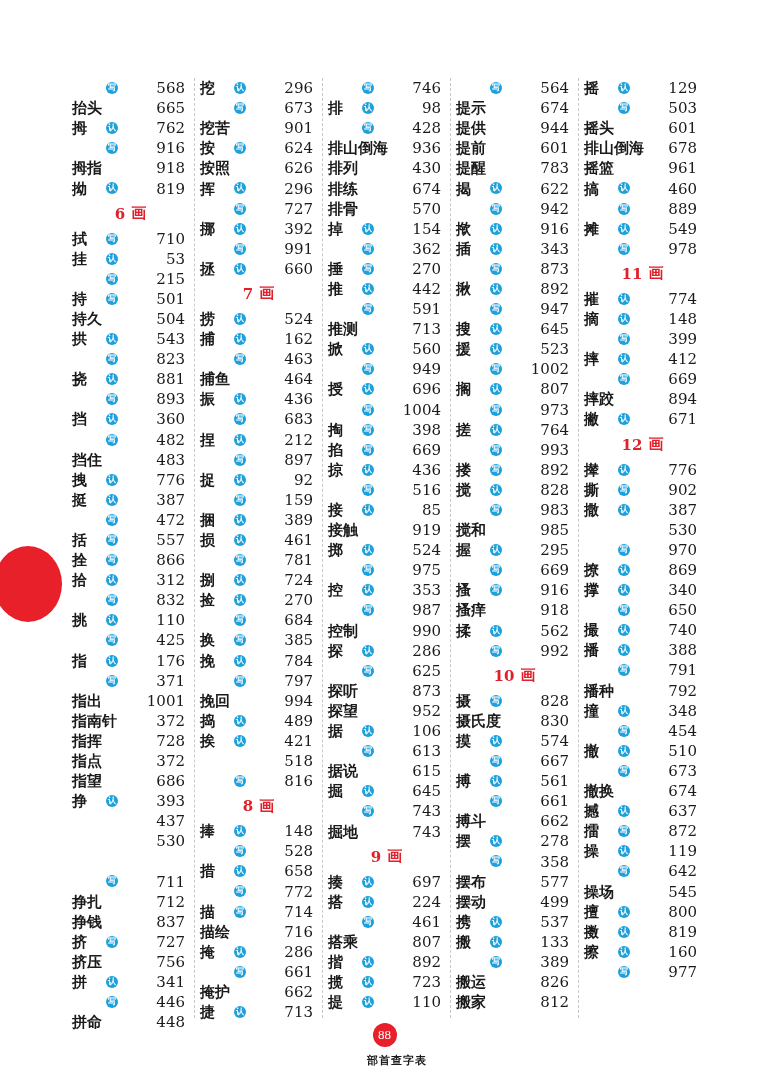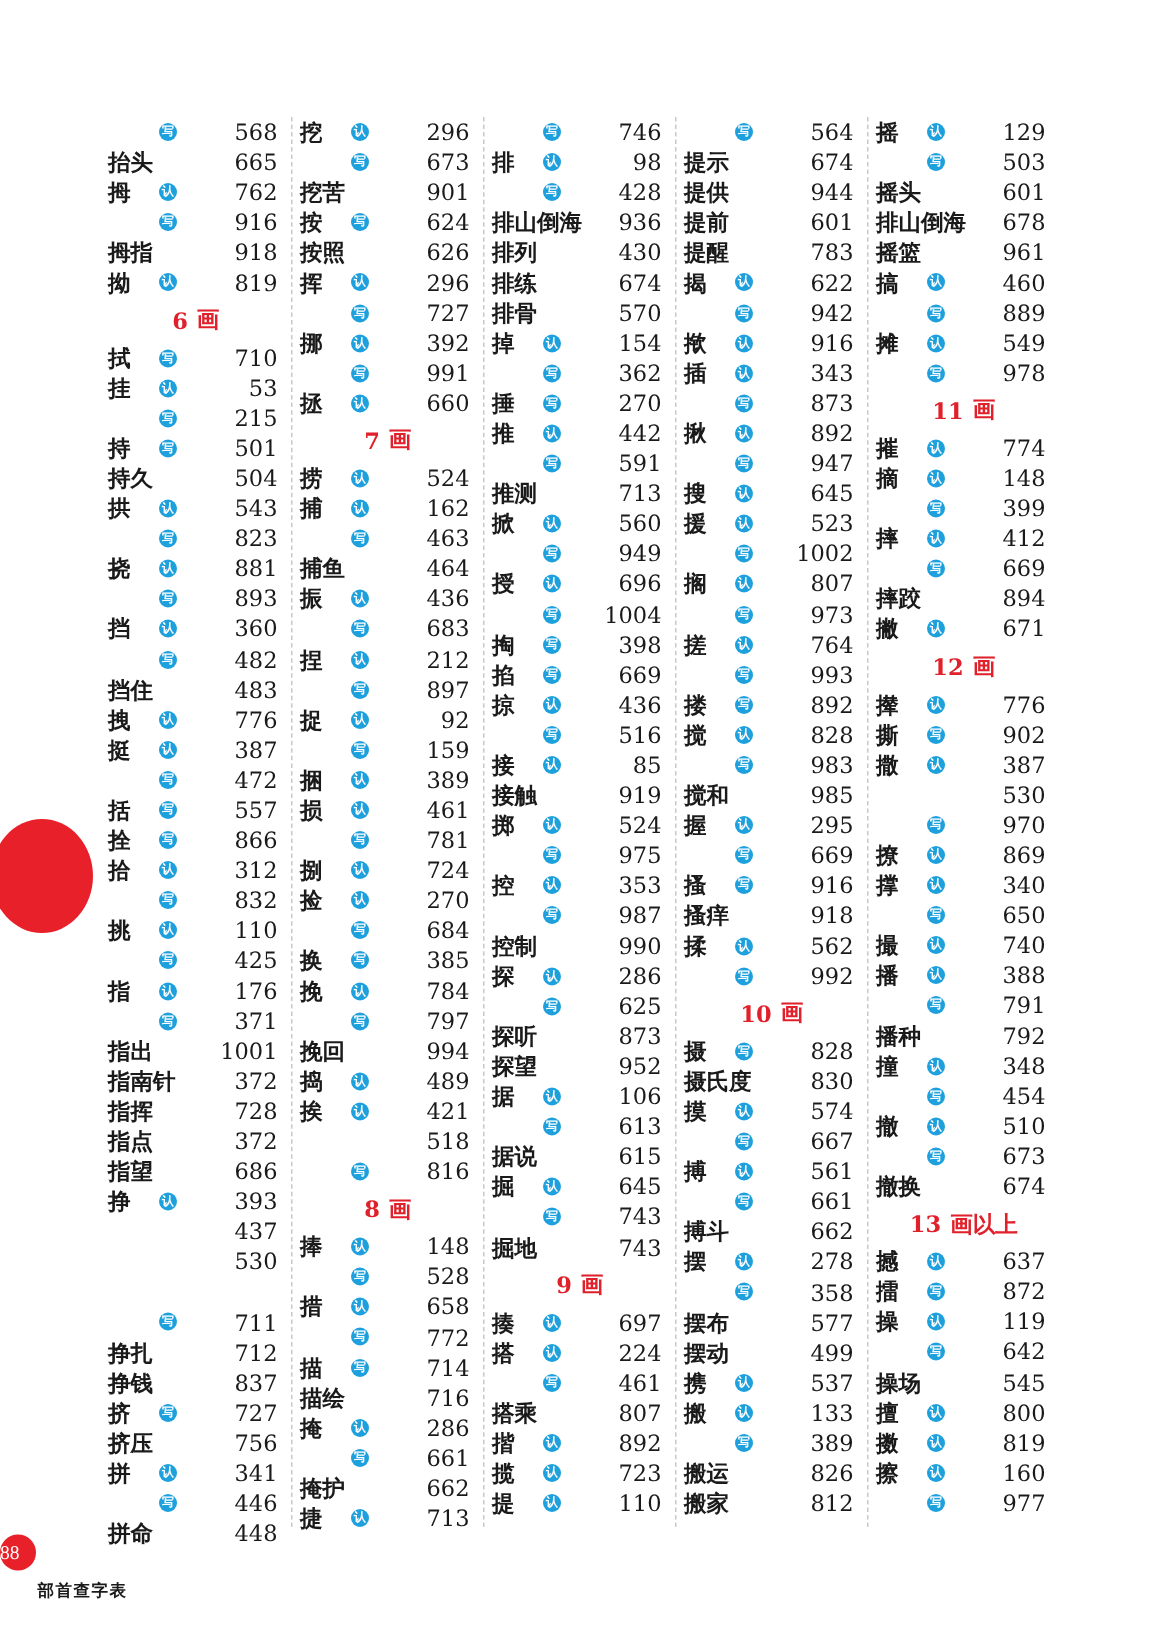--- a/index.html
+++ b/index.html
@@ -13,21 +13,21 @@
   .col:last-child { border-right: none; }
   .row { height: 20.1px; display: flex; align-items: center; position: relative; font-size: 15px; line-height: 20px; }
   .word { font-weight: bold; white-space: nowrap; letter-spacing: 0px; }
   .badge { position: absolute; left: 34px; top: 4px; width: 12px; height: 12px; border-radius: 50%;
            background: #1ea0dc; color: #fff; font-size: 8px; line-height: 12px; text-align: center;
            font-family: "DejaVu Sans", sans-serif; font-weight: bold; }
   .num { margin-left: auto; font-size: 15px; }
   .heading { height: 30px; display: flex; align-items: center; justify-content: center;
              color: #e0202a; font-size: 15px; font-weight: bold; padding-left: 4px; }
   .heading .gua { margin-left: 6px; font-family: "DejaVu Sans", sans-serif; }
-  .footer { position: absolute; top: 1023px; left: 0; width: 769px; }
+  .footer { position: absolute; top: 1023px; left: 0; width: 769px; text-align: center; }
   .page-num { display: inline-block; width: 24px; height: 24px; border-radius: 50%; background: #e8202a;
               color: #fff; font-size: 13px; line-height: 24px; font-family: "Liberation Serif", serif; }
   .footer-label { font-size: 11px; font-weight: bold; margin-top: 6px; letter-spacing: 1px;
                   font-family: "DejaVu Sans", sans-serif; margin-left: 25px; }
 </style>
 </head>
 <body>
 
 <div class="red-dot"></div>
 
@@ -1070,24 +1070,20 @@
       </div>
       <div class="row">
         <span class="word"></span>
         <span class="badge">写</span>
         <span class="num">673</span>
       </div>
       <div class="row">
         <span class="word">撤换</span>
         <span class="num">674</span>
       </div>
-      <div class="heading">
-        <span>13</span>
-        <span class="gua">画以上</span>
-      </div>
       <div class="row">
         <span class="word">撼</span>
         <span class="badge">认</span>
         <span class="num">637</span>
       </div>
       <div class="row">
         <span class="word">擂</span>
         <span class="badge">写</span>
         <span class="num">872</span>
       </div>

